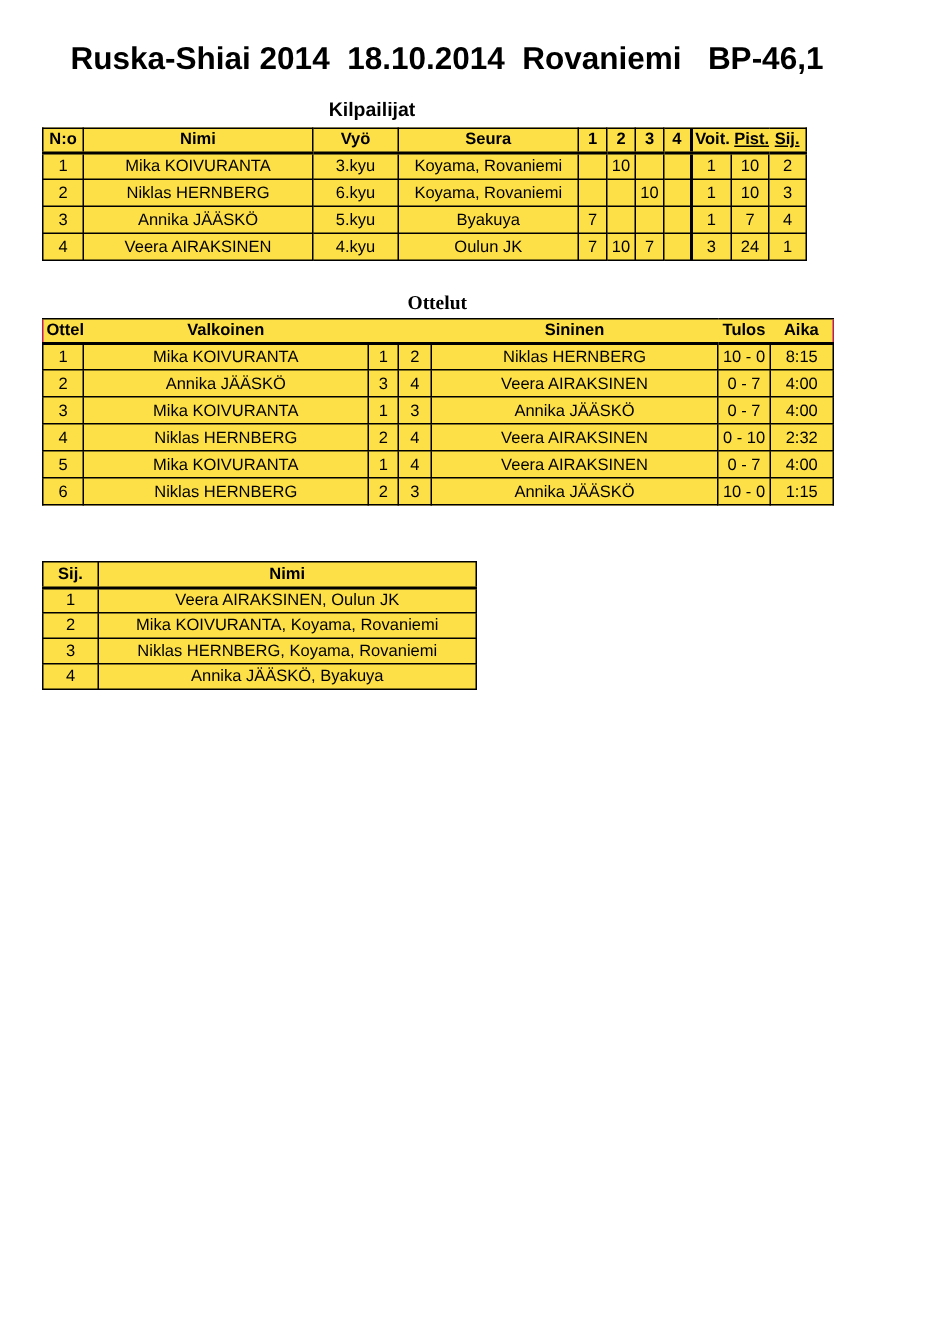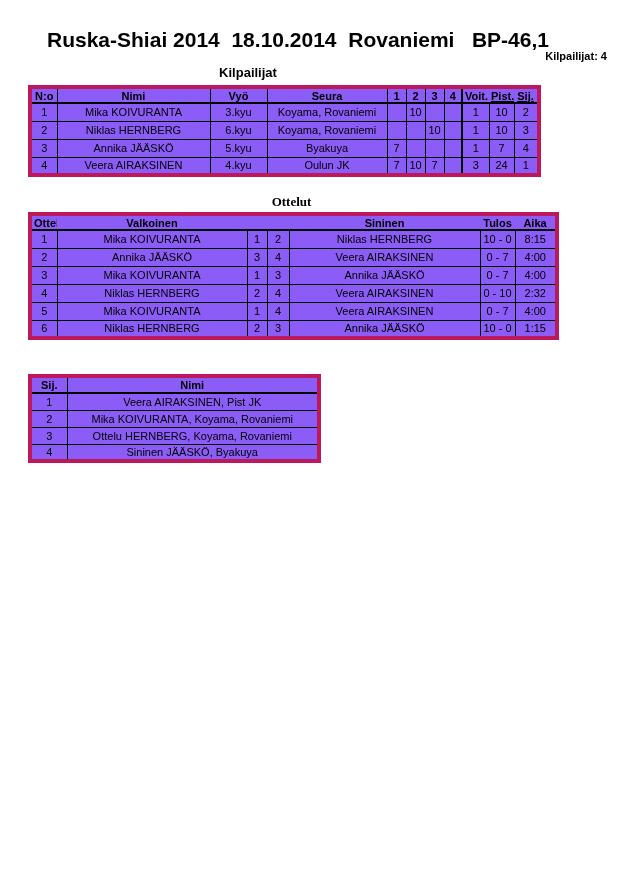--- a/index.html
+++ b/index.html
@@ -35,22 +35,22 @@
   }
   #label-kilpailijat { top: 65px; left: 28px; width: 440px; }
   #label-ottelut     { top: 194px; left: 28px; width: 527px; font-family: Liberation Serif, serif; }
   #label-tulokset    { top: 355px; left: 28px; width: 289px; }
 
   table.tbl {
     position: absolute;
     border-collapse: collapse;
     table-layout: fixed;
     font-size: 11px;
-    background: #8b5cf6;
-    border: 4px solid #be185d;
+    background: #fde047;
+    border: 1px solid #be185d;
   }
   .tbl th, .tbl td {
     border: 1px solid #000;
     padding: 0 2px;
     white-space: nowrap;
     overflow: hidden;
     text-align: center;
     vertical-align: middle;
     font-size: 11px;
   }
@@ -75,21 +75,20 @@
   th.j-l { border-left: 0; text-decoration: underline; }
   
   #tbl-matches thead th { border-left: 0; border-right: 0; }
 </style>
 </head>
 <body>
 
 <div class="page">
 
   <div class="doc-title">Ruska-Shiai 2014  18.10.2014  Rovaniemi   BP-46,1</div>
-  <div class="participants-note">Kilpailijat: 4</div>
 
   <div class="section-label" id="label-kilpailijat">Kilpailijat</div>
 
   <table class="tbl" id="tbl-competitors">
     <colgroup>
       <col style="width:27px">
         <col style="width:153px">
         <col style="width:57px">
         <col style="width:120px">
       <col style="width:19px">
@@ -260,30 +259,30 @@
     </colgroup>
     <thead>
       <tr>
         <th class="al">Sij.</th>
         <th>Nimi</th>
       </tr>
     </thead>
     <tbody>
       <tr>
         <td>1</td>
-        <td class="al">Veera AIRAKSINEN, Pist JK</td>
+        <td class="al">Veera AIRAKSINEN, Oulun JK</td>
       </tr>
       <tr>
         <td>2</td>
         <td class="al">Mika KOIVURANTA, Koyama, Rovaniemi</td>
       </tr>
       <tr>
         <td>3</td>
-        <td class="al">Ottelu HERNBERG, Koyama, Rovaniemi</td>
-      </tr>
-      <tr>
-        <td>4</td>
-        <td class="al">Sininen JÄÄSKÖ, Byakuya</td>
+        <td class="al">Niklas HERNBERG, Koyama, Rovaniemi</td>
+      </tr>
+      <tr>
+        <td>4</td>
+        <td class="al">Annika JÄÄSKÖ, Byakuya</td>
       </tr>
     </tbody>
   </table>
 
 </div>
 
 </body></html>

